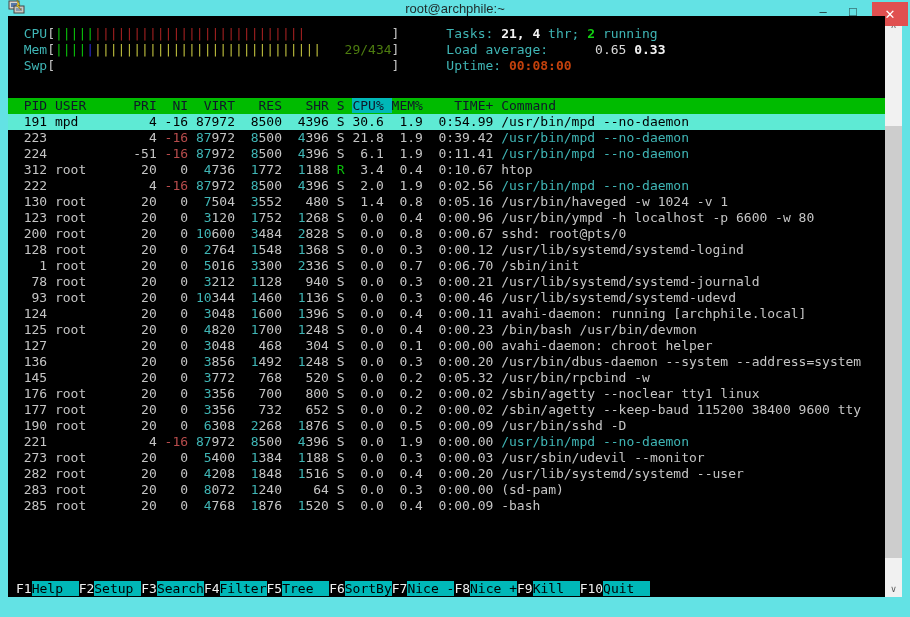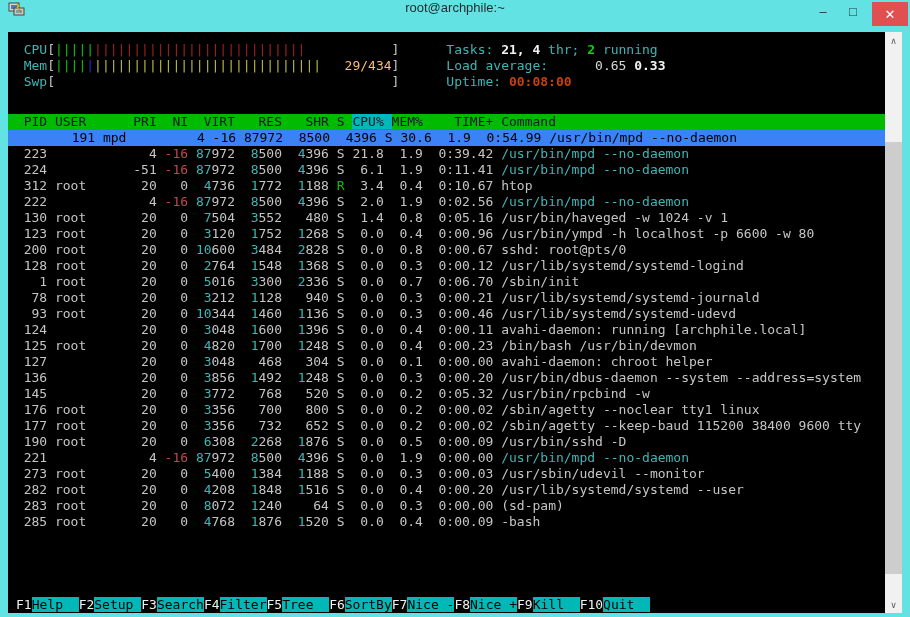--- a/index.html
+++ b/index.html
@@ -4,21 +4,21 @@
 <style>
   html,body{margin:0;padding:0;background:#9aa7b0;}
   *{box-sizing:border-box;}
   #window{
     position:relative;width:910px;height:617px;
     background:#63e2e4;outline:1px solid #35c2c4;
     font-family:"Liberation Sans",sans-serif;
     overflow:hidden;
   }
   
-  #titlebar{position:relative;height:32px;display:flex;align-items:flex-start;}
+  #titlebar{position:relative;height:16px;display:flex;align-items:flex-end;}
   #app-icon{margin-left:8px;width:18px;height:18px;flex:0 0 auto;}
   #title{position:absolute;left:0;right:0;text-align:center;font-size:13px;color:#1e2a2a;}
   #controls{position:absolute;right:0;top:0;height:28px;display:flex;align-items:flex-start;}
   .ctl{width:30px;height:22px;display:flex;align-items:center;justify-content:center;
        font-size:13px;color:#22393a;cursor:default;}
   #close-btn{width:36px;height:24px;margin:2px 2px 0 4px;background:#e05050;
        color:#fff;display:flex;align-items:center;justify-content:center;font-size:13px;}
   
   #body{display:flex;height:581px;margin:0 8px;}
   #terminal{
@@ -30,30 +30,30 @@
   #meters{padding-top:10px;}
   #gapline{height:24px;}
   
   .teal{color:#3fb5b5;}
   .boldcyan{color:#c2410c;font-weight:bold;}
   .white{color:#d8d8d8;}
   .boldwhite{color:#f2f2f2;font-weight:bold;}
   .boldgreen{color:#12cf12;font-weight:bold;}
   .green{color:#0abf0a;}
   .red{color:#b84c4c;}
-  .yellowtext{color:#fdba74;}
+  .yellowtext{color:#4d7c0f;}
   .c-green{color:#0abf0a;}
   .c-red{color:#a02020;}
   .c-yellow{color:#bcbc3c;}
   .c-blue{color:#2a2ad0;}
   
   #table-header{background:#00bb00;color:#0f172a;}
   #table-header .sortcol{background:#00b8b8;}
   .prow{white-space:pre;height:16px;}
-  .prow.sel{background:#3b82f6;padding-left:48px;}
+  .prow.sel{background:#5eead4;}
   .prow.sel span{color:#000 !important;font-weight:normal;}
   
   #fkeybar{position:absolute;left:8px;right:0;bottom:0;height:16px;white-space:pre;background:#000;}
   .fk{color:#f0f0f0;}
   .fl{background:#00b8b8;color:#000;}
   
   #scrollbar{flex:0 0 17px;background:#f1f1f1;display:flex;flex-direction:column;}
   .sb-arrow{height:17px;display:flex;align-items:center;justify-content:center;
             color:#5a5a5a;font-size:9px;font-family:"DejaVu Sans",sans-serif;}
   #sb-track{flex:1;position:relative;}

